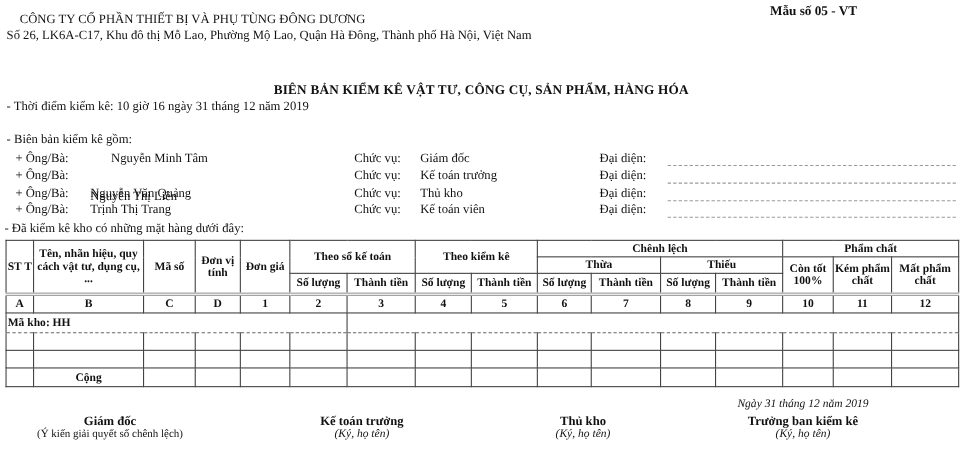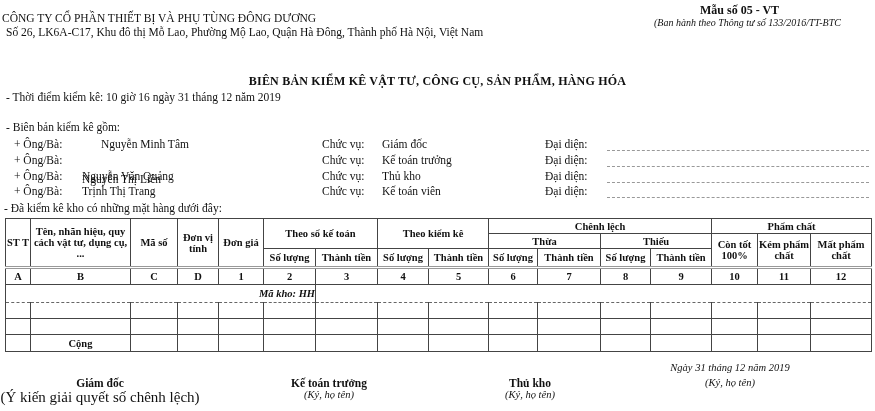--- a/index.html
+++ b/index.html
@@ -1,50 +1,49 @@
 <!DOCTYPE html>
 <html><head>
 <meta charset="utf-8">
 <style>
   html, body { margin:0; padding:0; background:#fff; }
   body { width:875px; height:411px; position:relative; overflow:hidden;
          font-family:"Liberation Serif", "DejaVu Serif", serif; color:#111; }
   .abs { position:absolute; white-space:nowrap; }
-  .company { left:2px; top:12px; font-size:11.5px; }
+  .company { left:18px; top:12px; font-size:11.5px; }
   .address { left:6px; top:26px; font-size:11.5px; }
   .form-no { left:700px; top:3px; width:175px; text-align:left; font-weight:bold; font-size:12px; }
   .form-ref { left:620px; top:17px; width:255px; text-align:center; font-style:italic; font-size:10px; line-height:11px; }
   .title { left:0; top:74px; width:875px; text-align:center; font-weight:bold; font-size:12px; letter-spacing:0.2px; }
   .line { font-size:11.5px; }
   .dots { border-bottom:1px dashed #999; height:1px; }
   table.grid { position:absolute; left:5px; top:218px; border-collapse:collapse; table-layout:fixed; width:866px; }
   table.grid td { border:1px solid #444; padding:0; text-align:center; vertical-align:middle;
                   font-size:10.5px; font-weight:bold; line-height:11px; overflow:hidden; }
   table.grid tr.h1 td { height:14px; }
   table.grid tr.h2 td { height:14px; }
   table.grid tr.h3 td { height:17px; }
   table.grid tr.idx td { height:15px; border-top:3px double #999; }
-  table.grid tr.wh td { height:17px; text-align:right; border-bottom:1px dashed #666;font-style:italic; }
+  table.grid tr.wh td { height:17px; text-align:left; border-bottom:1px dashed #666; }
   table.grid tr.body td { height:15px; }
   table.grid tr.body.first td { border-top:1px dashed #666; }
   table.grid tr.total td { height:16px; }
   .sig { text-align:center; font-size:11.5px; }
   .sig .role { font-weight:bold; }
   .sig .note { font-style:italic; font-size:10.5px; }
-  .sig .note.plain { font-style:normal; font-size:15px; }
+  .sig .note.plain { font-style:normal; font-size:10px; }
 </style>
 </head>
 <body>
 
 <div>
   <div class="abs company">CÔNG TY CỔ PHẦN THIẾT BỊ VÀ PHỤ TÙNG ĐÔNG DƯƠNG</div>
   <div class="abs address">Số 26, LK6A-C17, Khu đô thị Mỗ Lao, Phường Mộ Lao, Quận Hà Đông, Thành phố Hà Nội, Việt Nam</div>
   <div class="abs form-no">Mẫu số 05 - VT</div>
   <div class="abs form-ref">
-    <div>(Ban hành theo Thông tư số 133/2016/TT-BTC</div>
   </div>
 </div>
 
 <div class="abs title">BIÊN BẢN KIỂM KÊ VẬT TƯ, CÔNG CỤ, SẢN PHẨM, HÀNG HÓA</div>
 
 <div class="abs line" style="left:6px;top:91px;">- Thời điểm kiểm kê: 10 giờ 16 ngày 31 tháng 12 năm 2019</div>
 <div class="abs line" style="left:6px;top:121px;">- Biên bản kiểm kê gồm:</div>
 
 <div>
   <span class="abs line" style="left:14px;top:138px;">+ Ông/Bà:</span>
@@ -218,14 +217,15 @@
 </div>
 <div class="abs sig" style="left:229px;top:377px;width:200px;">
   <div class="role">Kế toán trưởng</div>
   <div class="note">(Ký, họ tên)</div>
 </div>
 <div class="abs sig" style="left:430px;top:377px;width:200px;">
   <div class="role">Thủ kho</div>
   <div class="note">(Ký, họ tên)</div>
 </div>
 <div class="abs sig" style="left:630px;top:377px;width:200px;">
+  <div class="role">Trưởng ban kiểm kê</div>
   <div class="note">(Ký, họ tên)</div>
 </div>
 
 </body></html>

